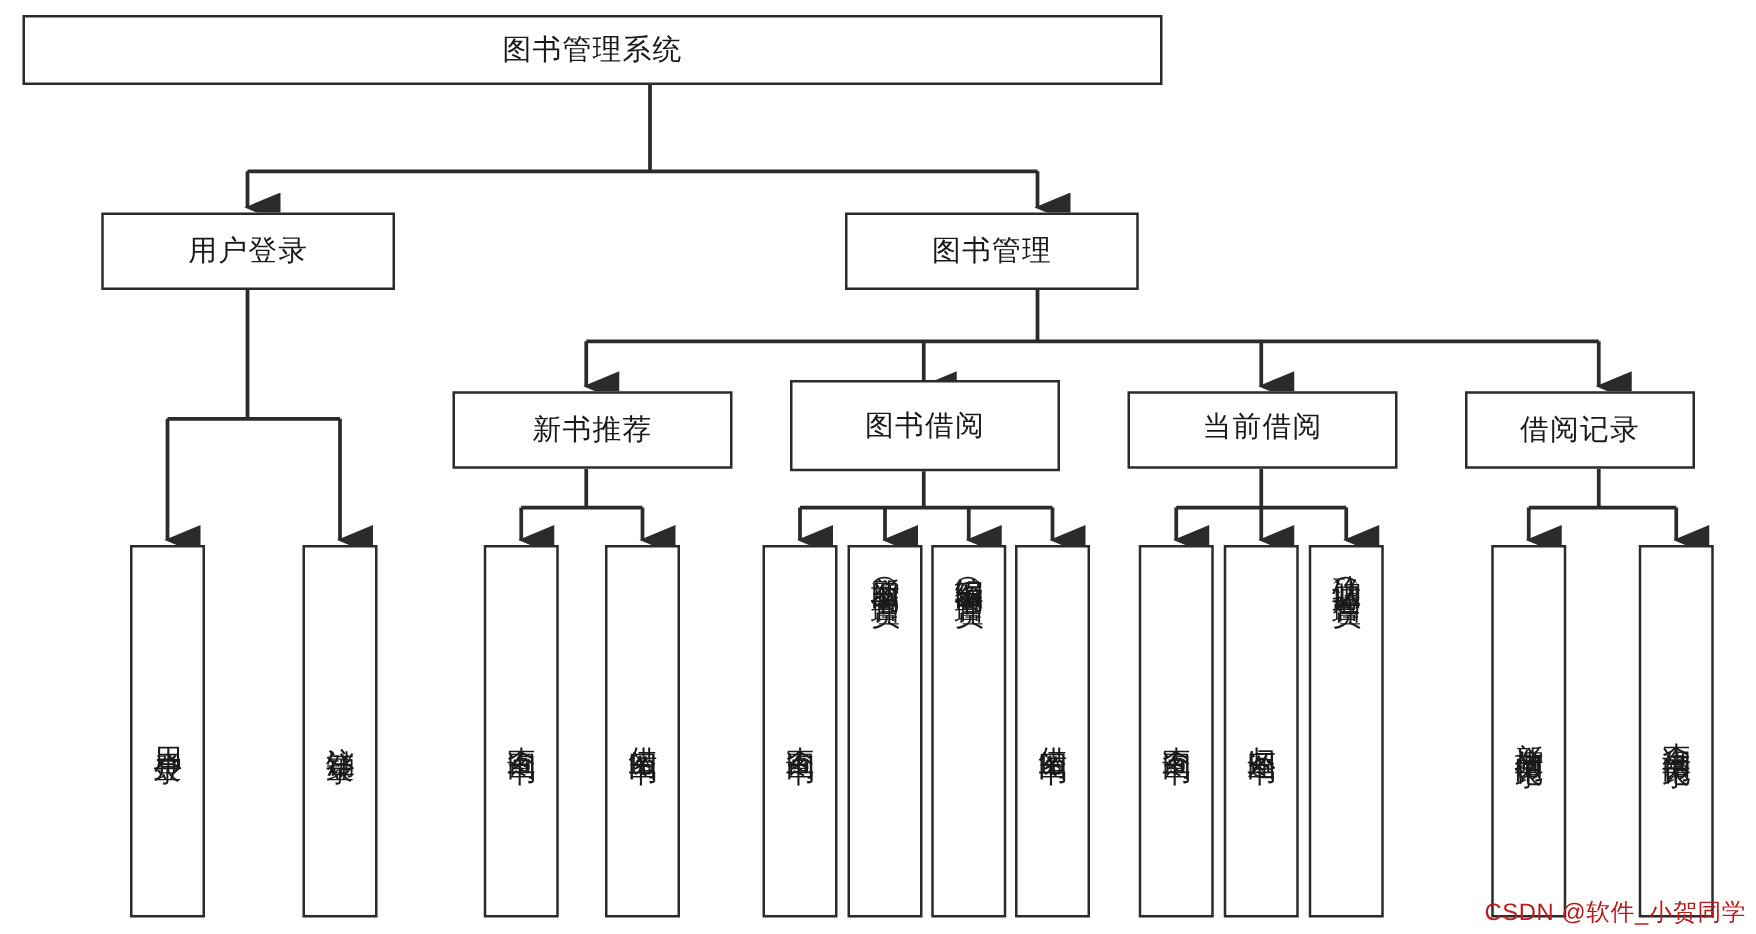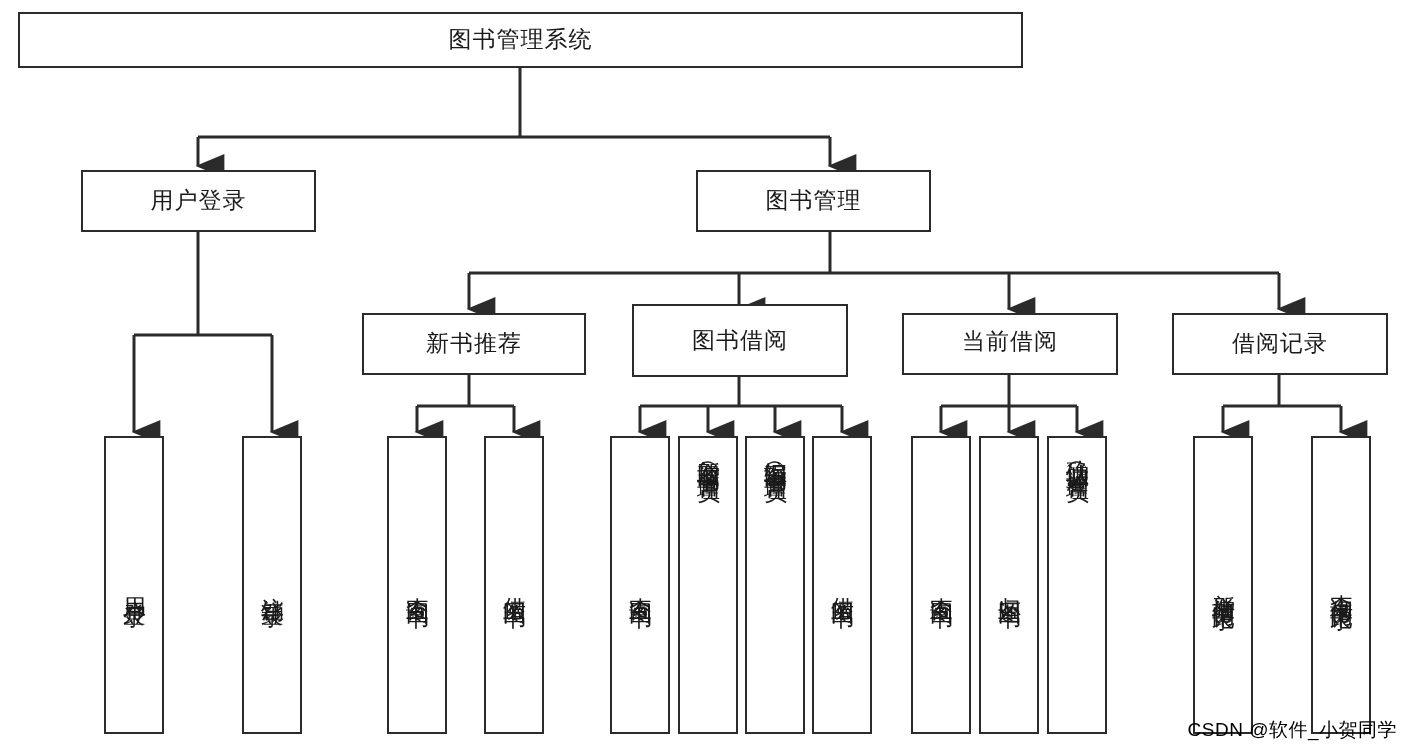--- a/index.html
+++ b/index.html
@@ -58,21 +58,21 @@
   
   .node.vertical.vcenter {
     align-items: center;
     padding-top: 0;
   }
   #watermark {
     position: absolute;
     right: 8px;
     bottom: 4px;
     font-size: 19px;
-    color: #000000;
+    color: #b91c1c;
     z-index: 5;
     white-space: nowrap;
     letter-spacing: 0.5px;
   }
 </style>
 </head>
 <body>
 
 <div id="diagram-root">
 
@@ -119,45 +119,45 @@
       <path d="M 1009 406 L 1009 432" marker-end="url(#arrow)"></path>
       <path d="M 1077 406 L 1077 432" marker-end="url(#arrow)"></path>
 
       <path d="M 1279 375 L 1279 406"></path>
       <path d="M 1223 406 L 1341 406"></path>
       <path d="M 1223 406 L 1223 432" marker-end="url(#arrow)"></path>
       <path d="M 1341 406 L 1341 432" marker-end="url(#arrow)"></path>
     </g>
   </svg>
 
-  <div class="node horizontal" style="left:18px; top:12px; width:1005px; height:56px;">
+  <div class="node horizontal" style="left:18px; top:12px; width:912px; height:56px;">
     <span>图书管理系统</span>
   </div>
 
   <div class="node horizontal" style="left:81px; top:170px; width:235px; height:62px;">
     <span>用户登录</span>
   </div>
 
-  <div class="node horizontal" style="left:696px; top:170px; width:235px; height:62px;">
+  <div class="node horizontal" style="left:676px; top:170px; width:235px; height:62px;">
     <span>图书管理</span>
   </div>
 
   <div class="node horizontal" style="left:362px; top:313px; width:224px; height:62px;">
     <span>新书推荐</span>
   </div>
 
   <div class="node horizontal" style="left:632px; top:304px; width:216px; height:73px;">
     <span>图书借阅</span>
   </div>
 
   <div class="node horizontal" style="left:902px; top:313px; width:216px; height:62px;font-family:Liberation Mono, monospace;">
     <span>当前借阅</span>
   </div>
 
-  <div class="node horizontal" style="left:1172px; top:313px; width:216px; height:62px;">
+  <div class="node horizontal" style="left:1172px; top:313px; width:184px; height:62px;">
     <span>借阅记录</span>
   </div>
 
   <div class="node vertical vcenter" style="left:104px; top:436px; width:60px; height:298px;">
     <span class="vlabel">用户登录</span>
   </div>
 
   <div class="node vertical vcenter" style="left:242px; top:436px; width:60px; height:298px;">
     <span class="vlabel">注销登录</span>
   </div>

